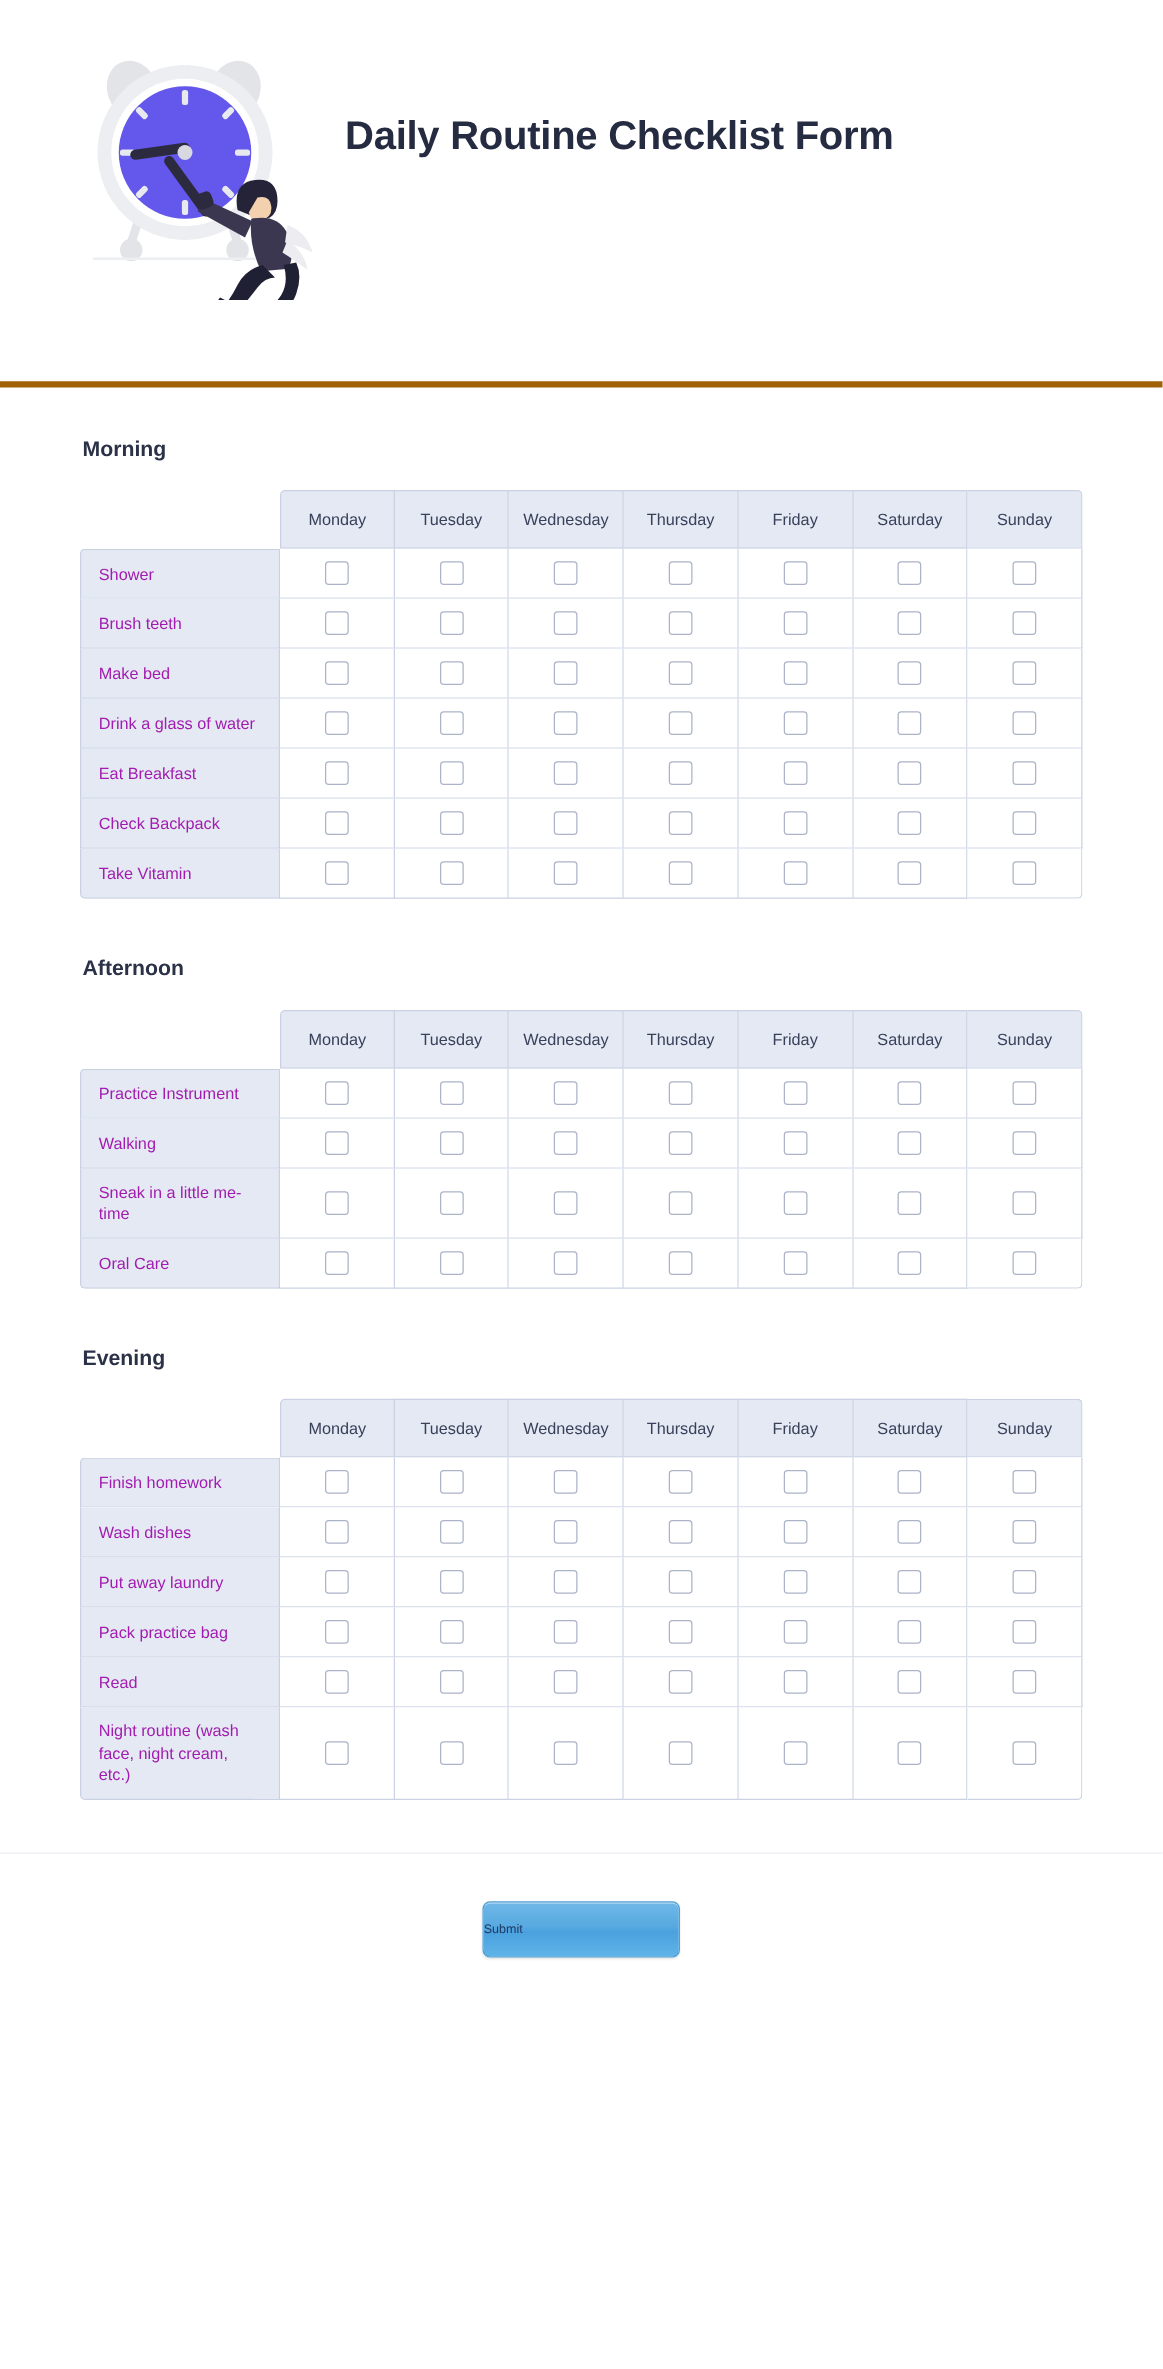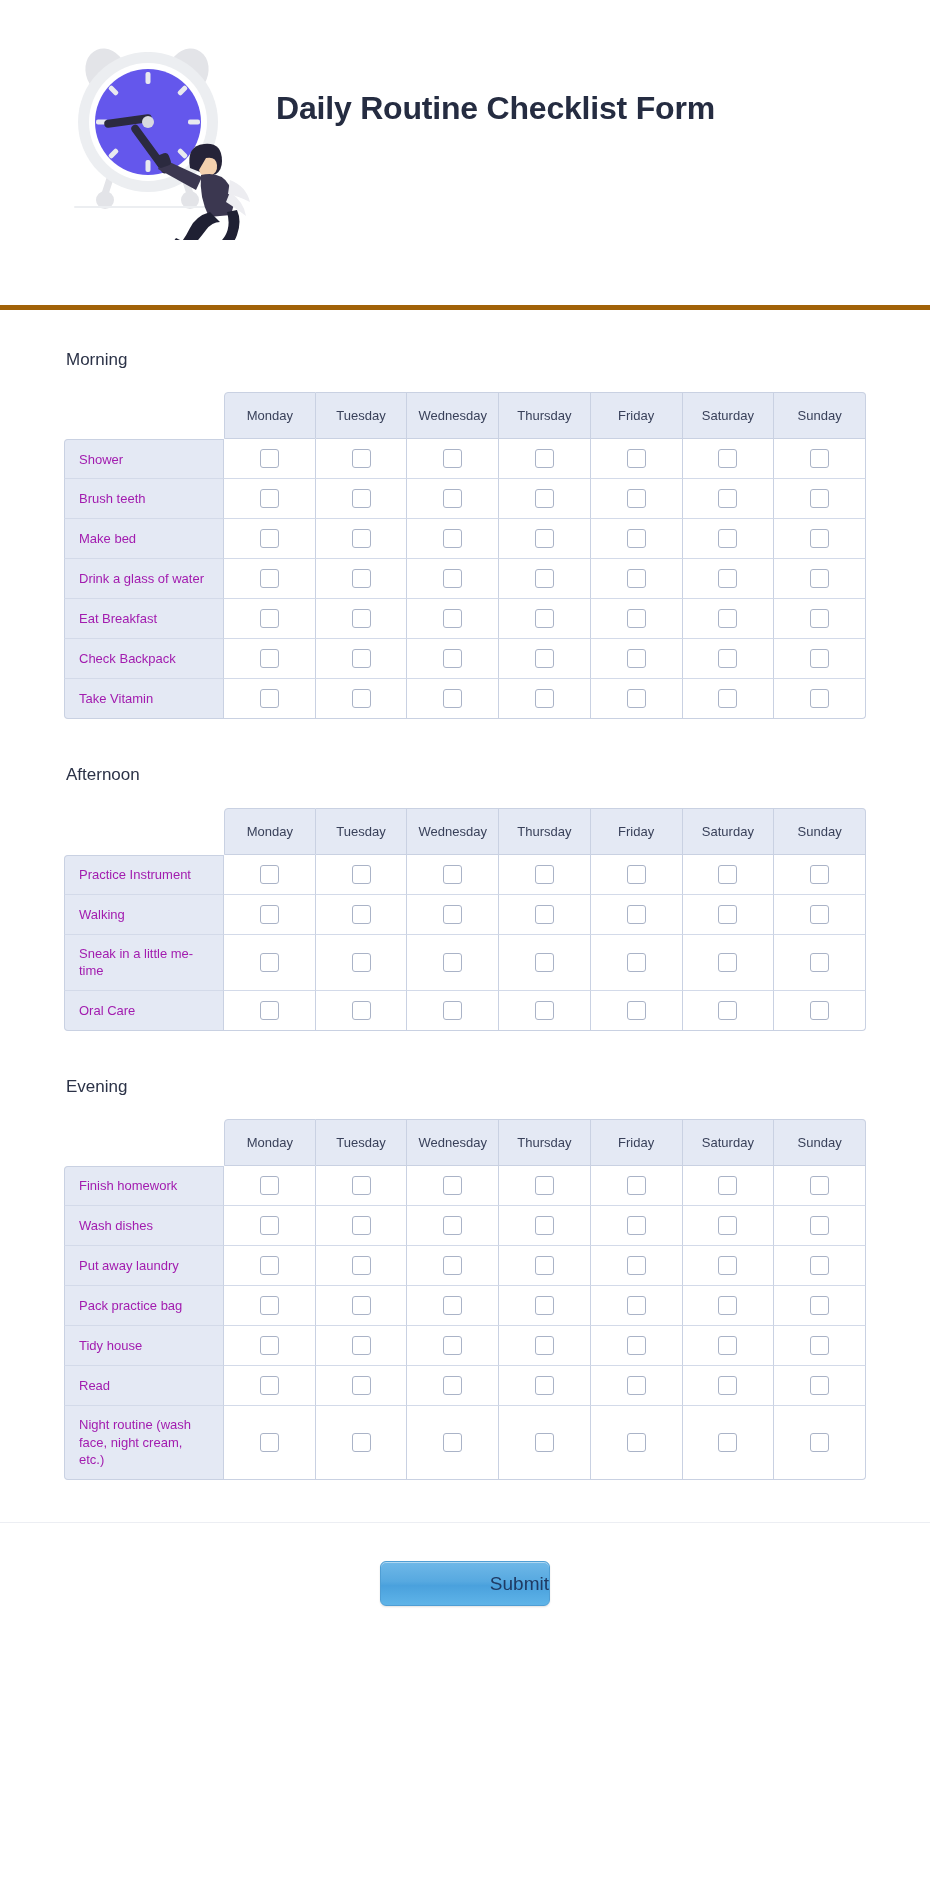--- a/index.html
+++ b/index.html
@@ -58,21 +58,21 @@
     box-sizing: border-box;
   }
 
   .section {
     margin-bottom: 46px;
   }
   .section:last-of-type { margin-bottom: 0; }
 
   .section-title {
     font-size: 17px;
-    font-weight: normal;
+    font-weight: bold;
     color: #2b3247;
     margin: 0 0 22px 2px;
     line-height: 1.2;
   }
 
   
   table.matrix {
     border-collapse: separate;
     border-spacing: 0;
     width: 100%;
@@ -152,32 +152,32 @@
   
   .form-footer {
     margin-top: 42px;
     border-top: 1px solid #eceef3;
     padding: 38px 0 60px 0;
     text-align: center;
     background: #ffffff;
   }
   .submit-btn {
     display: inline-block;
-    width: 170px;
+    width: 158px;
     height: 45px;
     line-height: 43px;
     border: 1px solid #4f9ed4;
     border-radius: 6px;
     background: linear-gradient(to bottom, #6fb8e8 0%, #57a9e0 45%, #4aa1dd 55%, #5fb4e8 100%);
     color: #1f3a63;
-    font-size: 19px;
+    font-size: 10px;
     font-family: "Liberation Sans", sans-serif;
     cursor: pointer;
     box-shadow: inset 0 1px 0 rgba(255,255,255,0.45), 0 1px 2px rgba(0,0,0,0.12);
-    text-align: right;
+    text-align: left;
     box-sizing: border-box;
     padding: 0;
   }
 </style>
 </head>
 <body>
 
 <div class="page">
 
   <div class="form-header">
@@ -471,30 +471,20 @@
             <td class="rowlabel">Pack practice bag</td>
             <td class="cell"><span class="cb"></span></td>
             <td class="cell"><span class="cb"></span></td>
             <td class="cell"><span class="cb"></span></td>
             <td class="cell"><span class="cb"></span></td>
             <td class="cell"><span class="cb"></span></td>
             <td class="cell"><span class="cb"></span></td>
             <td class="cell last"><span class="cb"></span></td>
           </tr>
           <tr>
-            <td class="rowlabel">Tidy house</td>
-            <td class="cell"><span class="cb"></span></td>
-            <td class="cell"><span class="cb"></span></td>
-            <td class="cell"><span class="cb"></span></td>
-            <td class="cell"><span class="cb"></span></td>
-            <td class="cell"><span class="cb"></span></td>
-            <td class="cell"><span class="cb"></span></td>
-            <td class="cell last"><span class="cb"></span></td>
-          </tr>
-          <tr>
             <td class="rowlabel">Read</td>
             <td class="cell"><span class="cb"></span></td>
             <td class="cell"><span class="cb"></span></td>
             <td class="cell"><span class="cb"></span></td>
             <td class="cell"><span class="cb"></span></td>
             <td class="cell"><span class="cb"></span></td>
             <td class="cell"><span class="cb"></span></td>
             <td class="cell last"><span class="cb"></span></td>
           </tr>
           <tr>

